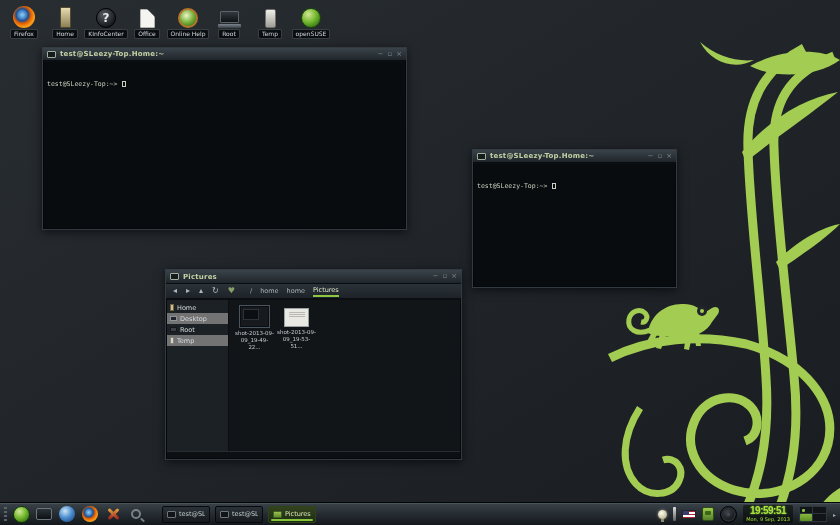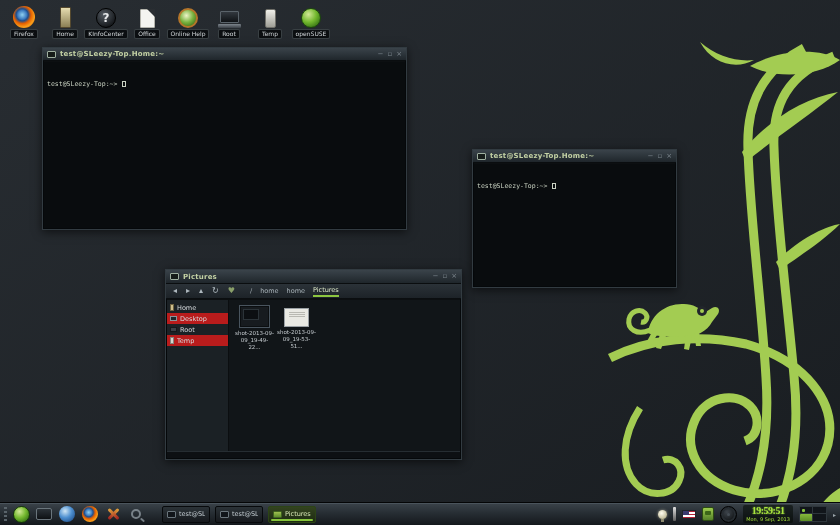--- a/index.html
+++ b/index.html
@@ -83,21 +83,21 @@
   .fm-toolbar { height:15px; background:linear-gradient(#2b3238,#1d2328); border-bottom:1px solid #0b0e10;
                 display:flex; align-items:center; gap:9px; padding:0 7px; color:#aeb8be; }
   .tb-icon { font-size:8px; line-height:1; cursor:pointer; }
   .crumbs { margin-left:6px; display:flex; gap:8px; font-size:6.5px; color:#a9b3b9; align-items:center; }
   .crumb { cursor:pointer; }
   .crumb-active { color:#dde8c8; border-bottom:2px solid #8dc63f; padding-bottom:1px; }
   .fm-body { position:absolute; left:1px; right:1px; top:30px; bottom:8px; display:flex; background:#111518; }
   .fm-side { width:62px; background:#1b2125; border-right:1px solid #0b0e10; padding-top:2px; }
   .side-row { height:11px; display:flex; align-items:center; gap:3px; padding-left:3px;
               font-size:6.5px; color:#d6dadd; cursor:pointer; }
-  .side-row:nth-child(2), .side-row:nth-child(4) { background:#b91c1c; }
+  .side-row:nth-child(2), .side-row:nth-child(4) { background:#737373; }
   .si { flex:none; }
   .si-home { width:4px;height:7px;background:#cfc08e;border:1px solid #6e6240; }
   .si-desktop { width:7px;height:5px;background:#20262b;border:1px solid #8a949b; }
   .si-root { width:7px;height:5px;background:#3a4046;border:1px solid #14171a; }
   .si-temp { width:4px;height:7px;background:#d5d5cf;border:1px solid #85857f; }
   .fm-files { flex:1; padding:5px 0 0 6px; display:flex; align-items:flex-start; gap:3px; }
   .file-item { width:39px; text-align:center; cursor:pointer; }
   .thumb { margin:0 auto 2px; }
   .thumb-dark { width:31px; height:23px; background:#171b1f; border:1px solid #49545e;
                 box-shadow:inset 0 0 0 1px #0b0e10; position:relative; }
@@ -147,21 +147,21 @@
      background:repeating-linear-gradient(#b22234 0 1.4px, #ffffff 1.4px 2.8px); }
   .ti-flag .canton { position:absolute; left:0; top:0; width:6px; height:4px; background:#3c3b6e; }
   .ti-green { width:12px; height:14px; border-radius:2px;
      background:linear-gradient(#9ccb4e,#55812a); border:1px solid #2c4c12; position:relative; }
   .ti-green::after { content:""; position:absolute; left:2px; top:3px; right:2px; height:4px; background:#3c6618; border-radius:1px; }
   .ti-spk { width:17px; height:17px; border-radius:50%;
      background:radial-gradient(circle at 40% 35%, #3c434a, #121517 72%);
      border:1px solid #000; box-shadow:inset 0 0 0 2px #262c31; position:relative; }
   .ti-spk::after { content:""; position:absolute; left:6px; top:6px; width:3px; height:3px; border-radius:50%; background:#454d54; }
   .clockbox { background:rgba(4,9,4,.55); border-radius:2px; padding:1px 3px; text-align:center; cursor:pointer; }
-  .clock-time { font-family:Liberation Serif, serif; font-size:10px; line-height:10px; font-weight:bold;
+  .clock-time { font-family:Liberation Sans, sans-serif; font-size:10px; line-height:10px; font-weight:bold;
                 color:#a9e43e; text-shadow:0 0 2px rgba(150,220,60,.8); letter-spacing:-.5px; }
   .clock-date { font-size:5px; line-height:6px; color:#a9e43e; }
   .mini-pager { width:28px; height:16px; display:grid; grid-template-columns:1fr 1fr; grid-template-rows:1fr 1fr;
                 background:#11151a; border:1px solid #2e363c; }
   .mp-cell { border-right:1px solid #2e363c; border-bottom:1px solid #2e363c; position:relative; cursor:pointer; }
   .mp-cell:nth-child(2n) { border-right:none; } .mp-cell:nth-child(n+3) { border-bottom:none; }
   .mp-cell.active { background:linear-gradient(#86b93c,#5d8f26); border-radius:1px; }
   .mp-dot { position:absolute; left:2px; top:2px; width:3px; height:3px; background:#86c43c; border-radius:1px; }
   .tray-arrow { font-size:6px; color:#9aa4aa; cursor:pointer; }
 

